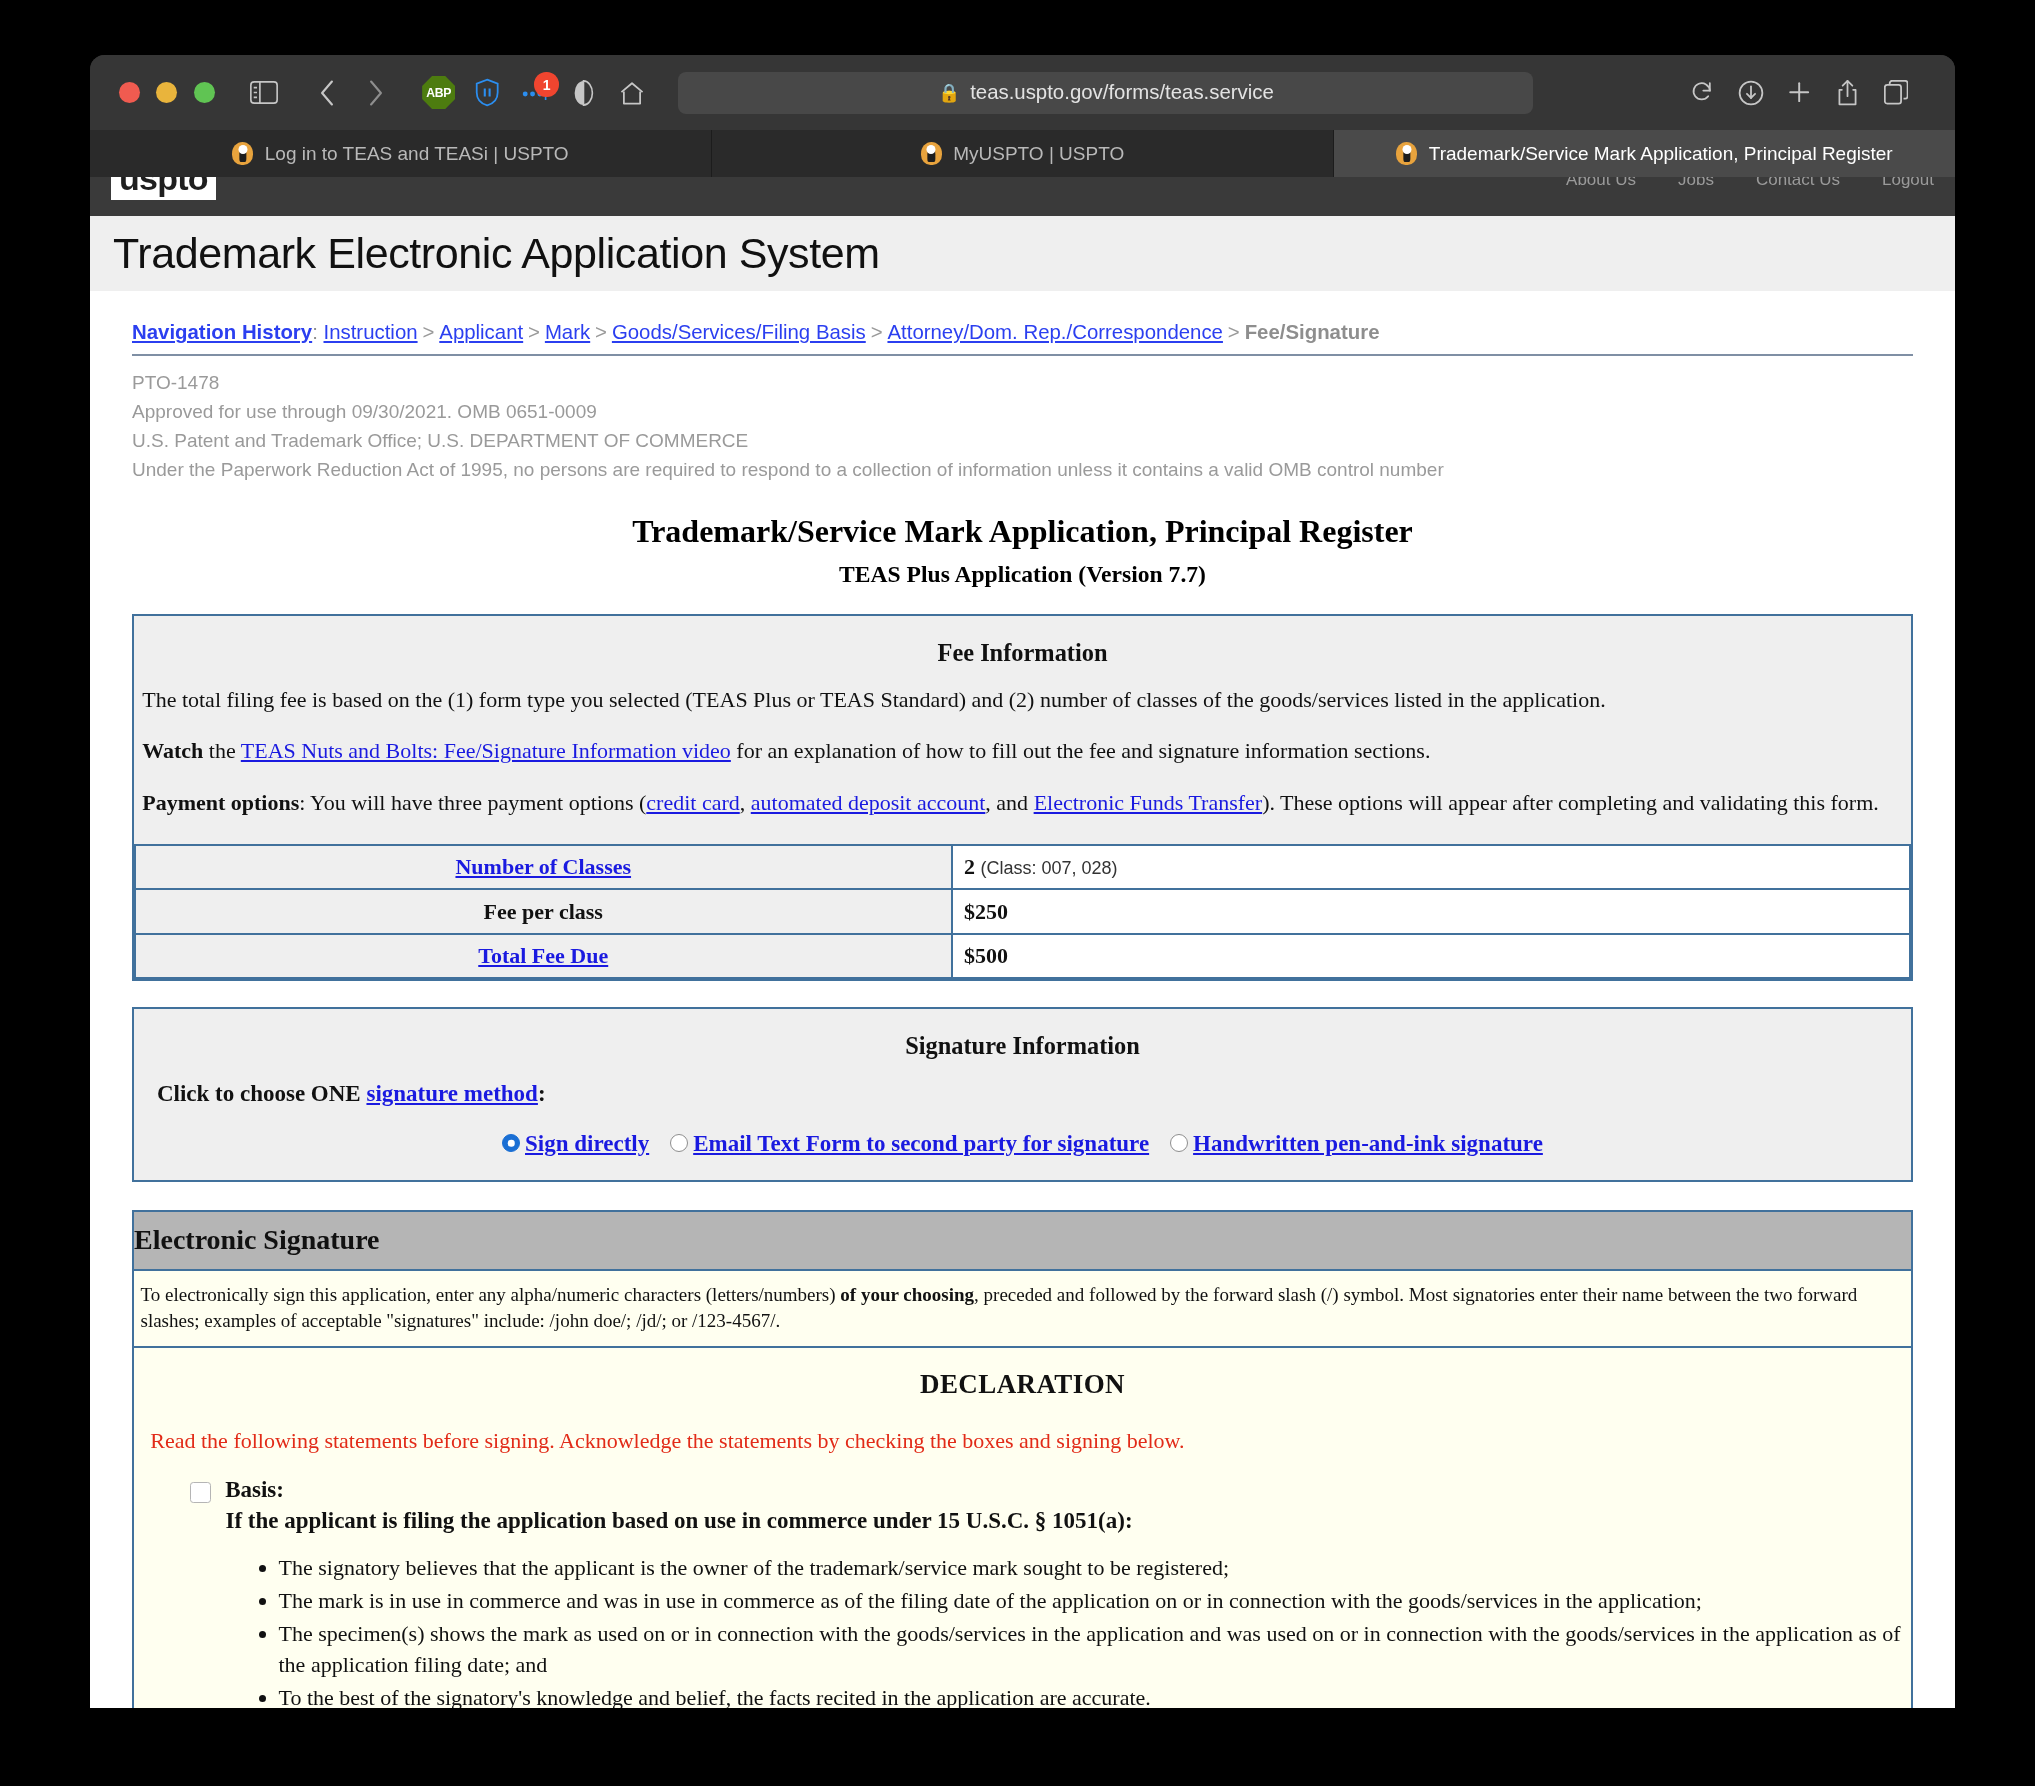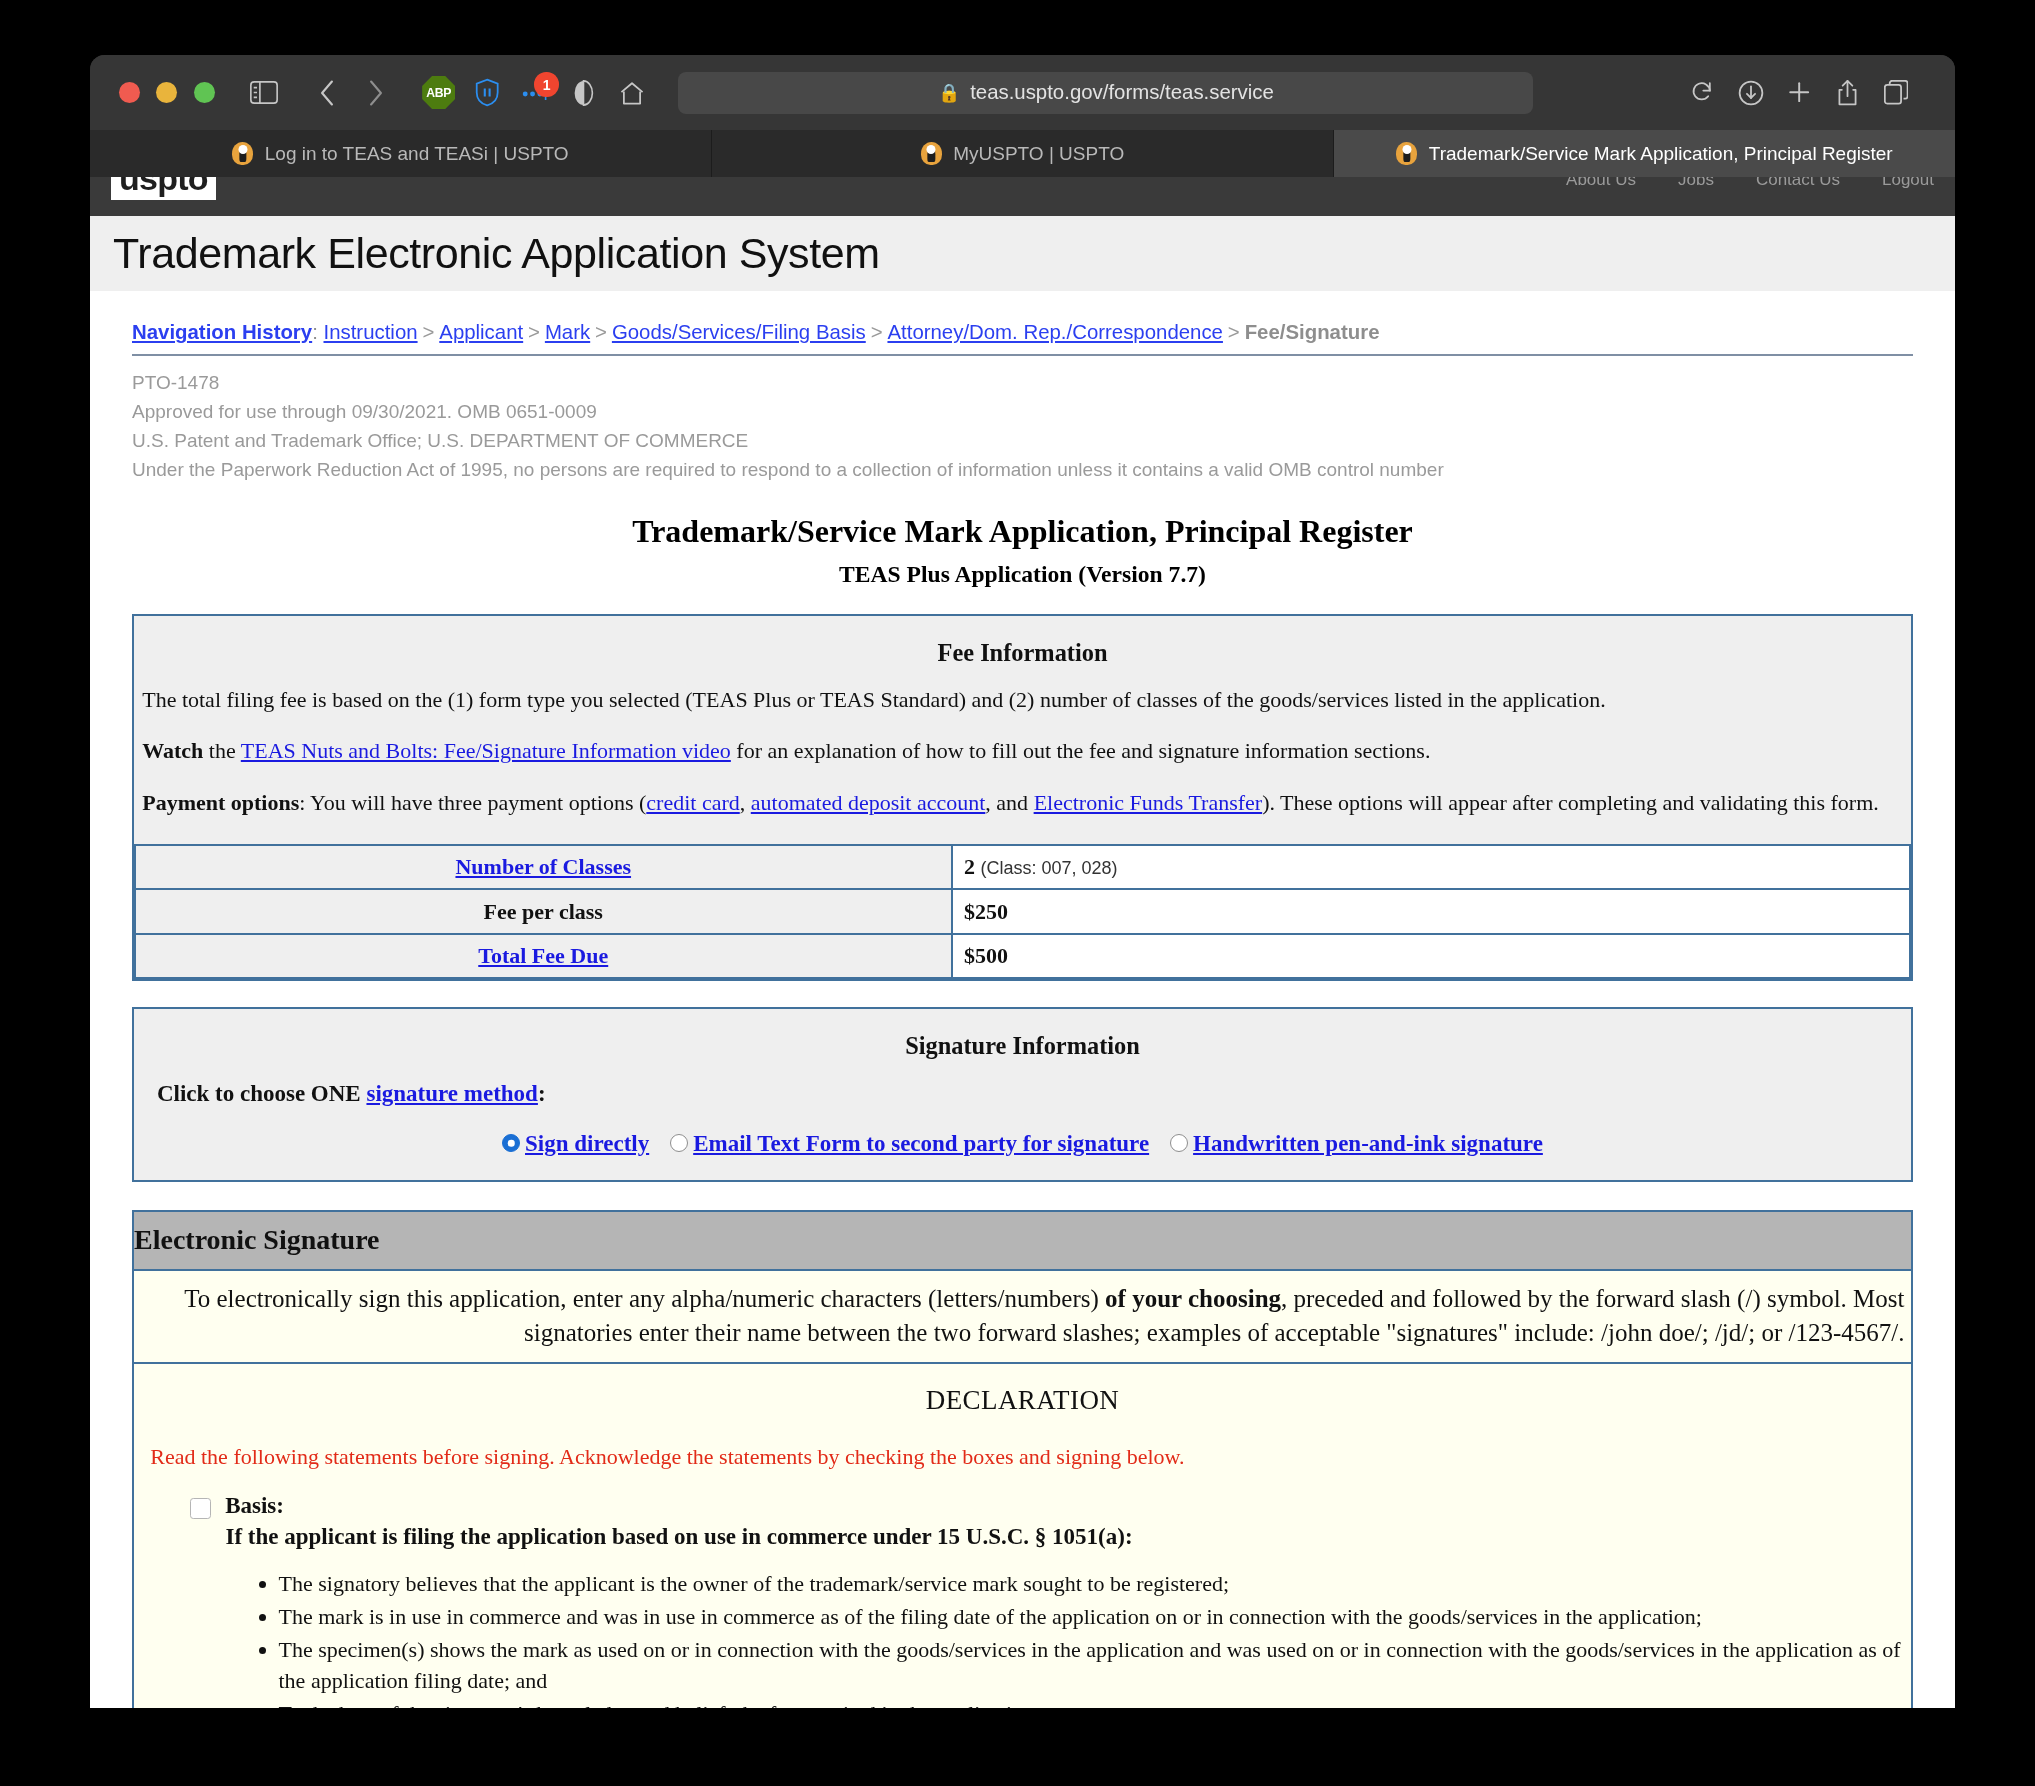--- a/index.html
+++ b/index.html
@@ -331,35 +331,34 @@
     text-align: left;
     font-family: "Liberation Serif", serif;
     font-weight: bold;
     font-size: 28px;
     padding: 11.4px 0 13px;
     border-bottom: 2.4px solid #41719c;
   }
   #esig-note {
     background: #fffff0;
     padding: 11.4px 6.5px 13px;
-    font-size: 25px;
+    font-size: 19px;
     line-height: 1.34;
     border-bottom: 2.4px solid #41719c;
-    text-align: right;
   }
 
   
   #declaration {
     background: #fffff0;
     padding: 21px 6.5px 14.7px;
   }
   #decl-title {
     text-align: center;
     font-family: "Liberation Serif", serif;
-    font-weight: normal;
+    font-weight: bold;
     font-size: 27px;
     letter-spacing: 0.4px;
     margin-bottom: 28px;
   }
   #decl-warning {
     color: #e22b18;
     font-size: 22px;
     padding-left: 9.8px;
     margin-bottom: 23px;
   }

